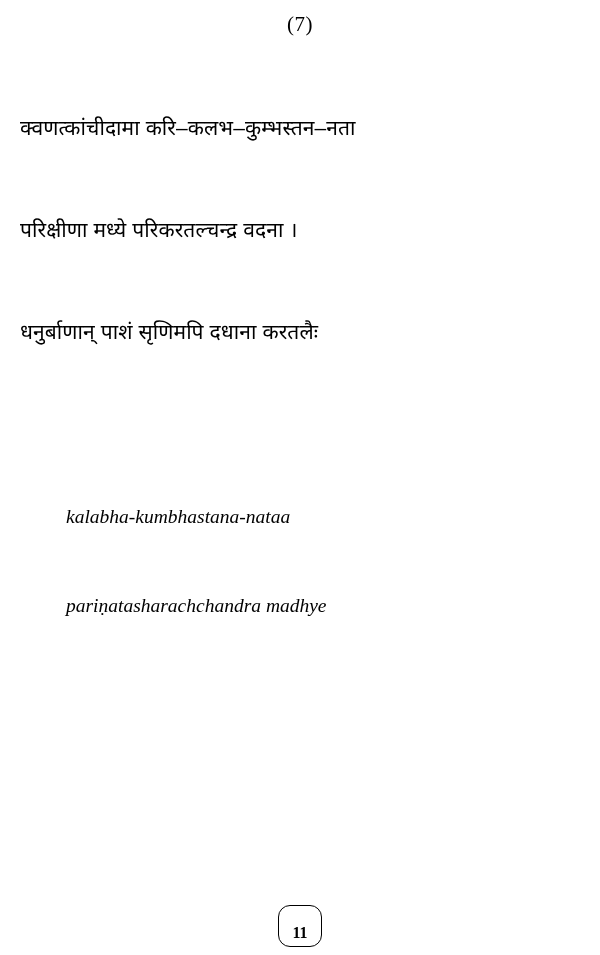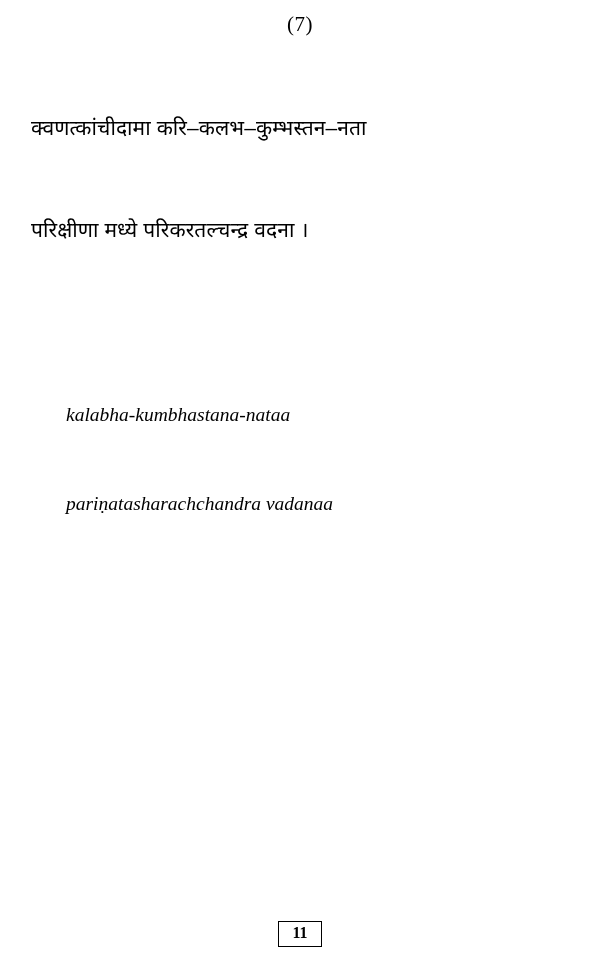--- a/index.html
+++ b/index.html
@@ -28,21 +28,21 @@
     font-size: 21px;
     margin-top: 12px;
     margin-bottom: 6px;
     letter-spacing: 0.5px;
   }
   .devanagari-block {
     font-family: "Liberation Sans", sans-serif;
     font-size: 21px;
     line-height: 1.62;
     margin-top: 4px;
-    margin-left: 13px;
+    margin-left: 2px;
     letter-spacing: 0.1px;
     white-space: pre-wrap;
   }
   .devanagari-line {
     display: block;
     white-space: pre;
   }
   .translit-block {
     font-family: "Liberation Serif", serif;
     font-style: italic;
@@ -60,43 +60,44 @@
   .page-number-wrap {
     position: absolute;
     left: 0;
     right: 0;
     bottom: 20px;
     display: flex;
     justify-content: center;
   }
   .page-number {
     border: 1.5px solid #000;
-    border-radius: 0;
-    padding: 1px 13px 2px 13px;
+    border-radius: 12px;
+    padding: 17px 13px 2px 13px;
     font-family: "Liberation Serif", serif;
     font-size: 16px;
     font-weight: bold;
     line-height: 1.3;
   }
 </style>
 </head>
 <body>
 
 <div class="page">
 
   <div class="verse-number">(7)</div>
 
   <div class="devanagari-block">
     <span class="devanagari-line">क्वणत्कांचीदामा करि–कलभ–कुम्भस्तन–नता</span>
     <span class="devanagari-line">परिक्षीणा मध्ये परिकरतल्चन्द्र वदना ।</span>
+    <span class="devanagari-line">धनुर्बाणान् पाशं सृणिमपि दधाना करतलैः</span>
   </div>
 
   <div class="translit-block">
     <span class="translit-line indent-1">kalabha-kumbhastana-nataa</span>
-    <span class="translit-line indent-1">pariṇatasharachchandra vadanaa</span>
+    <span class="translit-line indent-1">pariṇatasharachchandra madhye</span>
     
     
     
     
   </div>
 
   <div class="page-number-wrap">
     <span class="page-number">11</span>
   </div>
 

